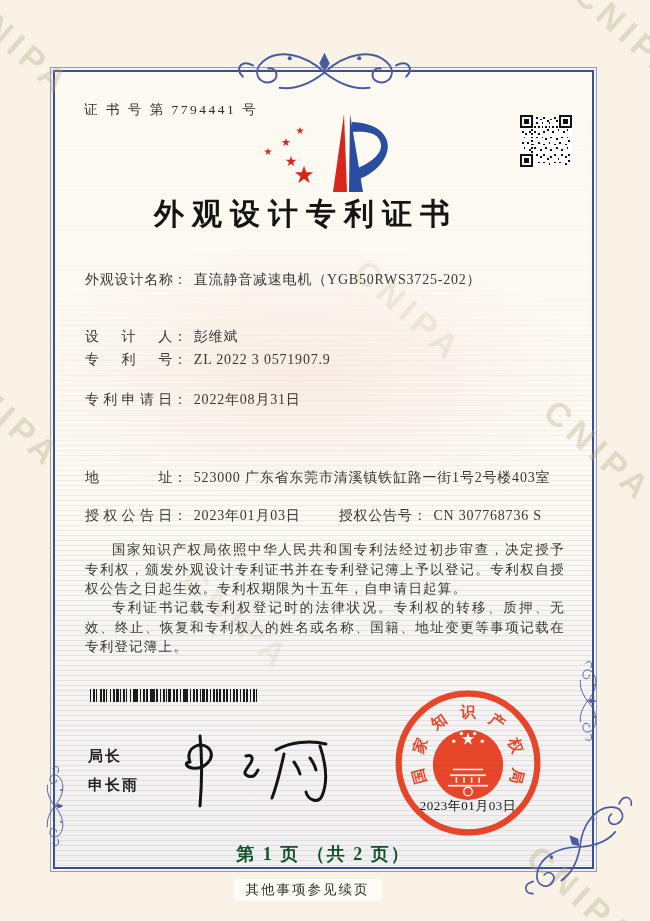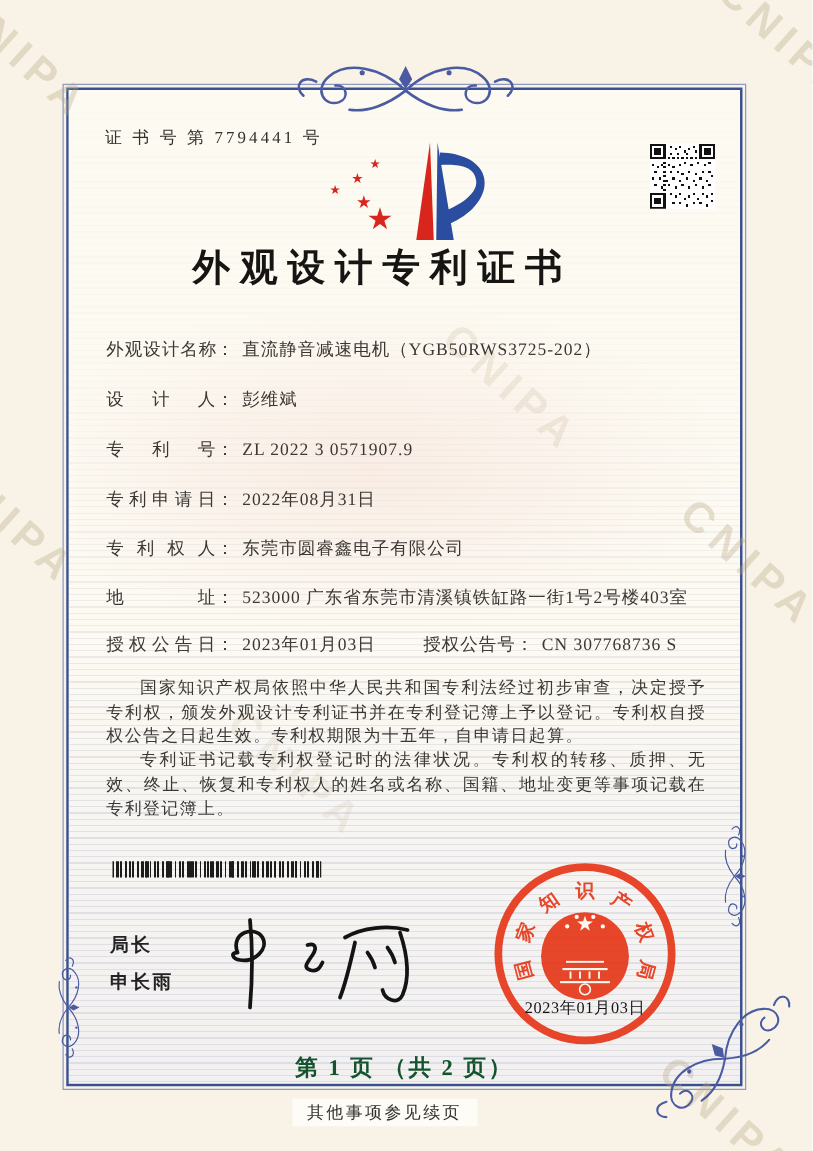--- a/index.html
+++ b/index.html
@@ -32,21 +32,21 @@
   .qr{position:absolute;left:520px;top:115px;width:52px;height:52px;z-index:4;background:#fff;}
   .title{position:absolute;left:0;top:194px;width:604px;z-index:4;text-align:center;
     font-size:30px;font-weight:bold;letter-spacing:8px;text-indent:8px;color:#171513;}
 
   .field{position:absolute;left:85px;z-index:4;font-size:14px;color:#3b3733;
     letter-spacing:0.8px;white-space:nowrap;}
   .flabel{display:inline-block;width:88px;text-align:justify;text-align-last:justify;
     -moz-text-align-last:justify;vertical-align:top;}
   .fcolon{display:inline-block;margin-right:6px;}
   .second-pair{margin-left:38px;}
-  .r1{top:271px}.r2{top:311px}.r3{top:351px}.r4{top:391px}.r5{top:430px}.r6{top:469px}.r7{top:507px}
+  .r1{top:271px}.r2{top:328px}.r3{top:351px}.r4{top:391px}.r5{top:430px}.r6{top:469px}.r7{top:507px}
 
   .para{position:absolute;left:85px;width:480px;z-index:4;font-size:13.5px;line-height:19.5px;
     color:#3b3733;letter-spacing:1.2px;text-align:justify;text-indent:2em;margin:0;}
   .p1{top:540px}.p2{top:598px}
 
   .barcode{position:absolute;left:90px;top:689px;width:167px;height:13px;z-index:4;
     background-image:
       repeating-linear-gradient(90deg,#1c1c1c 0 1px,transparent 1px 3px,#1c1c1c 3px 5px,
         transparent 5px 6px,#1c1c1c 6px 7.5px,transparent 7.5px 10px),
       repeating-linear-gradient(90deg,transparent 0 10px,#1c1c1c 10px 12px,transparent 12px 17px);}
@@ -153,23 +153,20 @@
   </div>
   <div class="field r2">
     <span class="flabel">设计人</span><span class="fcolon">：</span><span>彭维斌</span>
   </div>
   <div class="field r3">
     <span class="flabel">专利号</span><span class="fcolon">：</span><span>ZL 2022 3 0571907.9</span>
   </div>
   <div class="field r4">
     <span class="flabel">专利申请日</span><span class="fcolon">：</span><span>2022年08月31日</span>
   </div>
-  <div class="field r5">
-    <span class="flabel">专利权人</span><span class="fcolon">：</span><span>东莞市圆睿鑫电子有限公司</span>
-  </div>
   <div class="field r6">
     <span class="flabel">地址</span><span class="fcolon">：</span><span>523000 广东省东莞市清溪镇铁缸路一街1号2号楼403室</span>
   </div>
   <div class="field r7">
     <span class="flabel">授权公告日</span><span class="fcolon">：</span><span>2023年01月03日</span><span class="second-pair">授权公告号</span><span class="fcolon">：</span><span>CN 307768736 S</span>
   </div>
 
   <p class="para p1">国家知识产权局依照中华人民共和国专利法经过初步审查，决定授予专利权，颁发外观设计专利证书并在专利登记簿上予以登记。专利权自授权公告之日起生效。专利权期限为十五年，自申请日起算。</p>
   <p class="para p2">专利证书记载专利权登记时的法律状况。专利权的转移、质押、无效、终止、恢复和专利权人的姓名或名称、国籍、地址变更等事项记载在专利登记簿上。</p>
 

